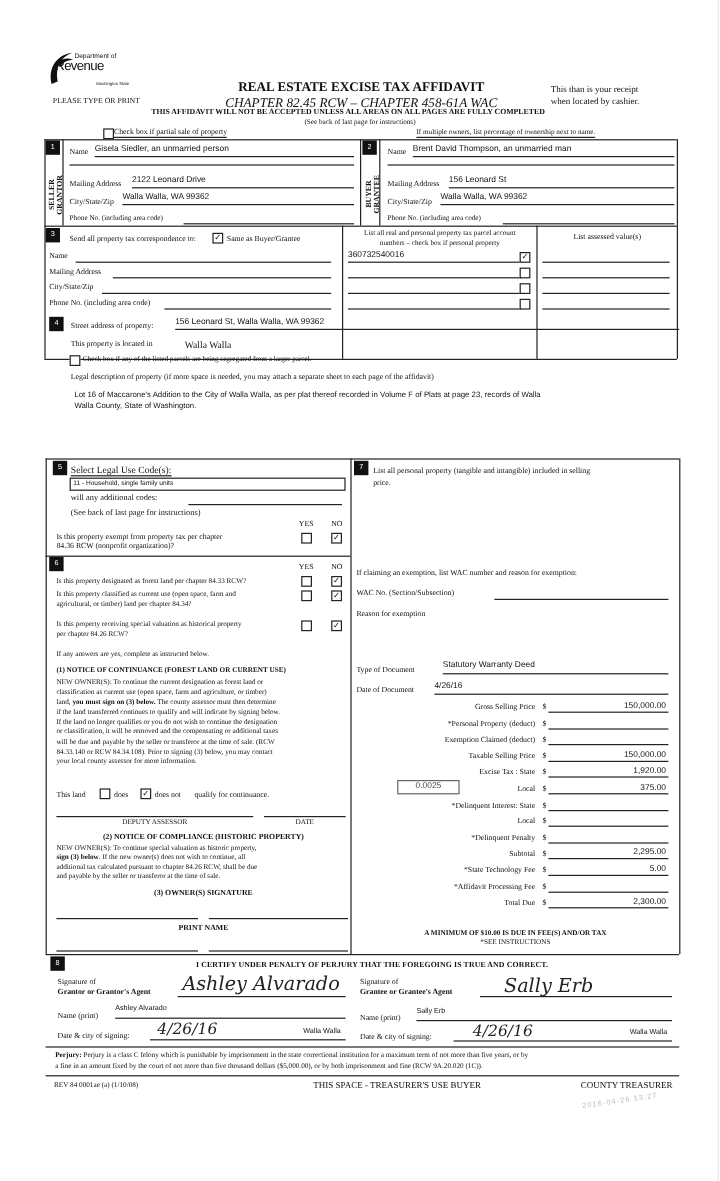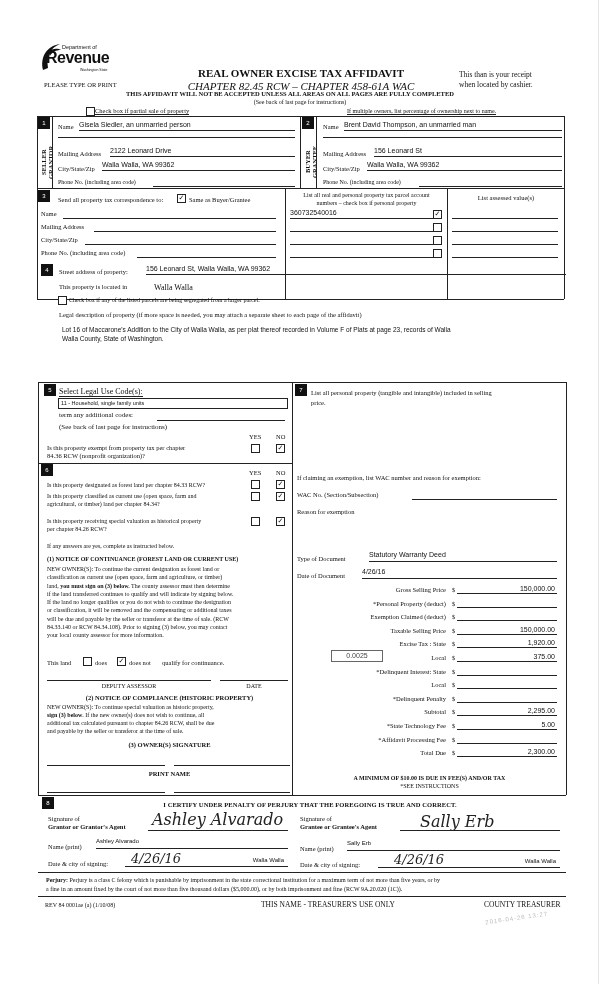--- a/index.html
+++ b/index.html
@@ -20,25 +20,25 @@
 </style>
 </head>
 <body>
 
 <div class="abs" style="left:40px;top:42px;width:70px;height:32px;">
   <svg class="abs" style="left:0;top:0" width="22" height="30" viewBox="0 0 22 30">
     <path d="M3 28 C0 16 6 4 20 2 C10 6 6 14 8 26 Z" fill="#111"></path>
     <path d="M8 10 C12 6 18 6 21 8 C16 8 12 10 10 14 Z" fill="#111"></path>
   </svg>
   <div class="abs sans" style="left:22px;top:2px;font-size:5.5px;">Department of</div>
-  <div class="abs sans b" style="left:6px;top:7px;font-size:16px;letter-spacing:-0.5px;font-weight:bold;">Revenue</div>
+  <div class="abs sans b" style="left:6px;top:7px;font-size:11px;letter-spacing:-0.5px;font-weight:normal;">Revenue</div>
   <div class="abs sans" style="left:40px;top:26px;font-size:3.5px;">Washington State</div>
 </div>
 <div class="abs f65" style="left:44px;top:81px;">PLEASE TYPE OR PRINT</div>
-<div class="abs b f11" style="left:174px;top:67px;width:254px;text-align:center;">REAL OWNER EXCISE TAX AFFIDAVIT</div>
+<div class="abs b f11" style="left:174px;top:67px;width:254px;text-align:center;">REAL ESTATE EXCISE TAX AFFIDAVIT</div>
 <div class="abs f9" style="left:174px;top:80px;width:254px;text-align:center;">CHAPTER 82.45 RCW – CHAPTER 458-61A WAC</div>
 <div class="abs f75" style="left:459px;top:70px;">This than is your receipt</div>
 <div class="abs f75" style="left:459px;top:80px;">when located by cashier.</div>
 <div class="abs b f65" style="left:100px;top:90px;width:380px;text-align:center;">THIS AFFIDAVIT WILL NOT BE ACCEPTED UNLESS ALL AREAS ON ALL PAGES ARE FULLY COMPLETED</div>
 <div class="abs f6" style="left:200px;top:99px;width:200px;text-align:center;">(See back of last page for instructions)</div>
 <div class="cb" style="left:86px;top:107px;"></div>
 <div class="abs f65 ul" style="left:95px;top:107px;">Check box if partial sale of property</div>
 <div class="abs f6 ul" style="left:347px;top:108px;">If multiple owners, list percentage of ownership next to name.</div>
 
 <div class="hl" style="left:37px;top:116px;width:527px;"></div>
@@ -124,21 +124,21 @@
 <div class="hl" style="left:38px;top:382px;width:528px;"></div>
 <div class="vl" style="left:38px;top:382px;height:413px;"></div>
 <div class="vl" style="left:292px;top:382px;height:413px;"></div>
 <div class="vl" style="left:566px;top:382px;height:413px;"></div>
 <div class="hl" style="left:38px;top:463px;width:254px;"></div>
 <div class="hl" style="left:38px;top:795px;width:528px;"></div>
 
 <div class="num" style="left:44px;top:384px;">5</div>
 <div class="abs f8 ul" style="left:59px;top:387px;">Select Legal Use Code(s):</div>
 <div class="abs sans" style="left:58px;top:398px;width:226px;height:9px;border:1px solid #222;font-size:5.5px;line-height:9px;padding-left:2px;">11 - Household, single family units</div>
-<div class="abs f7" style="left:59px;top:411px;">term any additional codes:</div>
+<div class="abs f7" style="left:59px;top:411px;">will any additional codes:</div>
 <div class="abs ul" style="left:157px;top:419px;width:128px;height:1px;"></div>
 <div class="abs f7" style="left:59px;top:423px;">(See back of last page for instructions)</div>
 <div class="abs f65" style="left:249px;top:433px;">YES</div>
 <div class="abs f65" style="left:276px;top:433px;">NO</div>
 <div class="abs f65" style="left:47px;top:444px;line-height:8px;"><span>Is this property exempt from property tax per chapter</span><br><span>84.36 RCW (nonprofit organization)?</span></div>
 <div class="cb" style="left:251px;top:444px;"></div>
 <div class="cb" style="left:276px;top:444px;">✓</div>
 
 <div class="num" style="left:41px;top:464px;">6</div>
 <div class="abs f65" style="left:249px;top:469px;">YES</div>
@@ -281,17 +281,17 @@
 </div>
 
 <div class="hl" style="left:38px;top:872px;width:528px;"></div>
 
 <div class="abs f6" style="left:46px;top:876px;width:520px;line-height:8.5px;">
   <b>Perjury:</b><span> Perjury is a class C felony which is punishable by imprisonment in the state correctional institution for a maximum term of not more than five years, or by</span><br>
   <span>a fine in an amount fixed by the court of not more than five thousand dollars ($5,000.00), or by both imprisonment and fine (RCW 9A.20.020 (1C)).</span>
 </div>
 <div class="hl" style="left:38px;top:896px;width:528px;"></div>
 <div class="abs f6" style="left:45px;top:902px;">REV 84 0001ae (a) (1/10/08)</div>
-<div class="abs f75" style="left:261px;top:900px;">THIS NAME - TREASURER'S USE ONLY</div>
+<div class="abs f75" style="left:261px;top:900px;">THIS SPACE - TREASURER'S USE BUYER</div>
 <div class="abs f75" style="left:484px;top:900px;">COUNTY TREASURER</div>
 <div class="abs sans" style="left:485px;top:915px;font-size:6px;color:#bbb;transform:rotate(-8deg);letter-spacing:1px;">2016-04-26 13:27</div>
 
 <div class="vl" style="left:598px;top:0;height:984px;border-color:#e6e6e6;"></div>
 
 </body></html>

